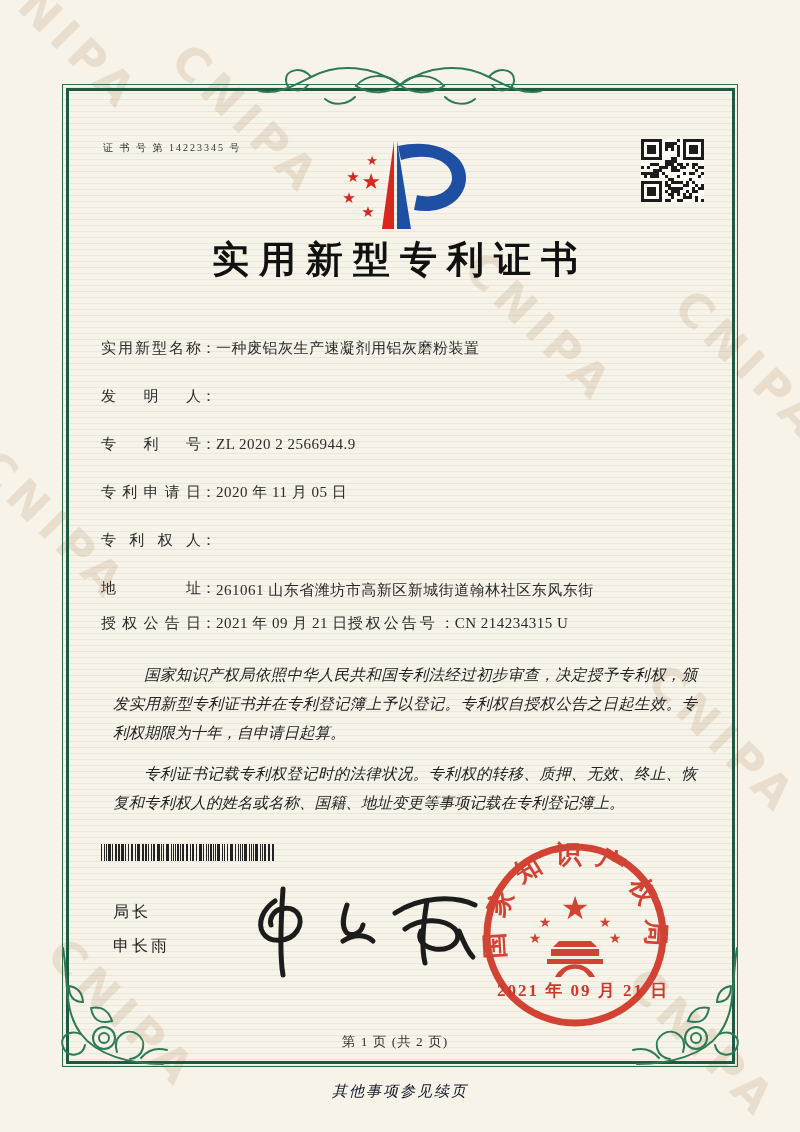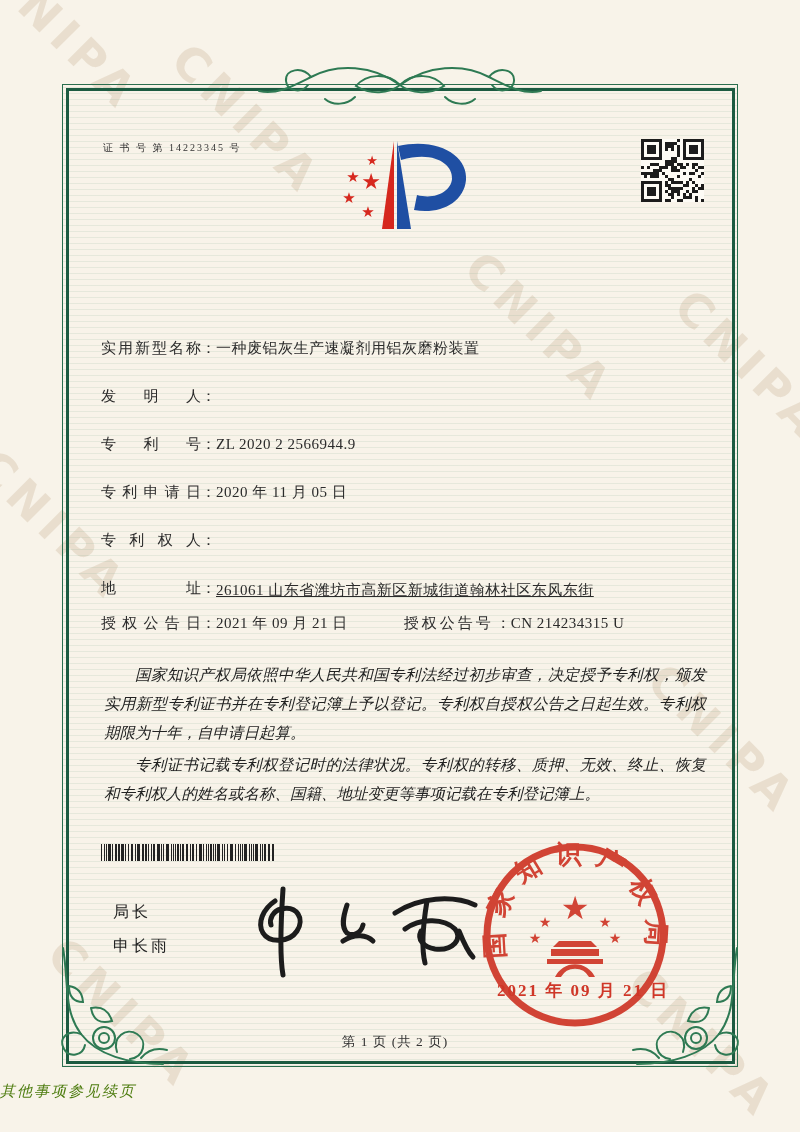--- a/index.html
+++ b/index.html
@@ -23,39 +23,39 @@
   .logo{position:absolute;left:50%;margin-left:-88px;top:52px;}
   .title{position:absolute;top:150px;left:0;right:0;text-align:center;
     font-size:37px;font-weight:bold;letter-spacing:10px;color:#111;}
   
   .content{position:absolute;left:38px;right:28px;top:252px;font-size:15px;line-height:22px;}
   .frow{display:flex;margin-bottom:26px;align-items:flex-start;}
   .flabel{display:inline-block;width:100px;text-align:justify;text-align-last:justify;flex:0 0 100px;}
   .fcolon{flex:0 0 14px;}
   .fvalue{letter-spacing:.5px;}
   .addr-row{margin-bottom:8px;}
-  .addr-line{line-height:27px;text-decoration:underline;}
-  .grant-pair2{margin-left:56px;display:flex;}
+  .addr-line{line-height:27px;}
+  .grant-pair2{display:flex;}
   .grant-pair2 .glabel{letter-spacing:3px;margin-right:2px;}
   
   .bodytext{margin-top:6px;font-style:italic;font-size:15.5px;line-height:29px;
     text-align:justify;color:#222;}
-  .bodytext p{margin:3px;text-indent:2em;font-style:italic;}
+  .bodytext p{margin:12px;text-indent:2em;font-style:italic;}
   
   .barcode{position:absolute;left:38px;top:759px;width:224px;height:17px;display:flex;align-items:stretch;overflow:hidden;}
   .barcode span{display:inline-block;background:#232323;}
   .sign-titles{position:absolute;left:50px;top:810px;font-size:16px;letter-spacing:3px;line-height:34px;
     font-family:"Liberation Sans","DejaVu Sans",sans-serif;color:#222;}
   .sign-svg{position:absolute;left:160px;top:786px;}
   .seal{position:absolute;left:412px;top:750px;width:200px;height:200px;opacity:.93;}
   .seal-date{position:absolute;left:434px;top:894px;font-size:17px;font-weight:bold;
     color:#cf3728;letter-spacing:2px;z-index:5;white-space:nowrap;}
   .page-info{position:absolute;left:0;right:10px;top:948px;text-align:center;font-size:13.5px;letter-spacing:1px;color:#333;}
-  .cont-note{position:absolute;left:0;right:0;top:1082px;text-align:left;z-index:2;
-    font-style:italic;font-size:15px;letter-spacing:2px;color:#4d7c0f;}
+  .cont-note{position:absolute;left:0;right:0;top:1082px;text-align:center;z-index:2;
+    font-style:italic;font-size:15px;letter-spacing:2px;color:#0f172a;}
   .green{stroke:#2e7a53;fill:none;stroke-width:2;stroke-linecap:round;}
 </style>
 </head>
 <body>
 
 <div class="wm-layer">
   <div class="wm" style="left:-30px;top:8px">CNIPA</div>
   <div class="wm" style="left:152px;top:92px">CNIPA</div>
   <div class="wm" style="left:445px;top:300px">CNIPA</div>
   <div class="wm" style="left:655px;top:338px">CNIPA</div>
@@ -244,20 +244,21 @@
       <text x="41" y="45" font-size="15" text-anchor="middle">★</text>
       <text x="59" y="52" font-size="22" text-anchor="middle">★</text>
       <text x="37" y="66" font-size="15" text-anchor="middle">★</text>
       <text x="56" y="80" font-size="15" text-anchor="middle">★</text>
     </g>
     <polygon points="82,4 70,92 82,92" fill="#d6281e"></polygon>
     <polygon points="85,4 85,92 99,92" fill="#1f4fa3"></polygon>
     <path fill="#1f4fa3" d="M86,9 C128,0 156,20 154,43 C152,66 127,78 102,73 L105,58 C124,63 139,54 140,42 C141,27 122,13 89,23 Z"></path>
   </svg>
 
+  <div class="title">实用新型专利证书</div>
 
   <div class="content">
     <div class="frow">
       <span class="flabel">实用新型名称</span>
         <span class="fcolon">：</span>
       <span class="fvalue">一种废铝灰生产速凝剂用铝灰磨粉装置</span>
     </div>
     <div class="frow">
       <span class="flabel">发明人</span>
         <span class="fcolon">：</span>

